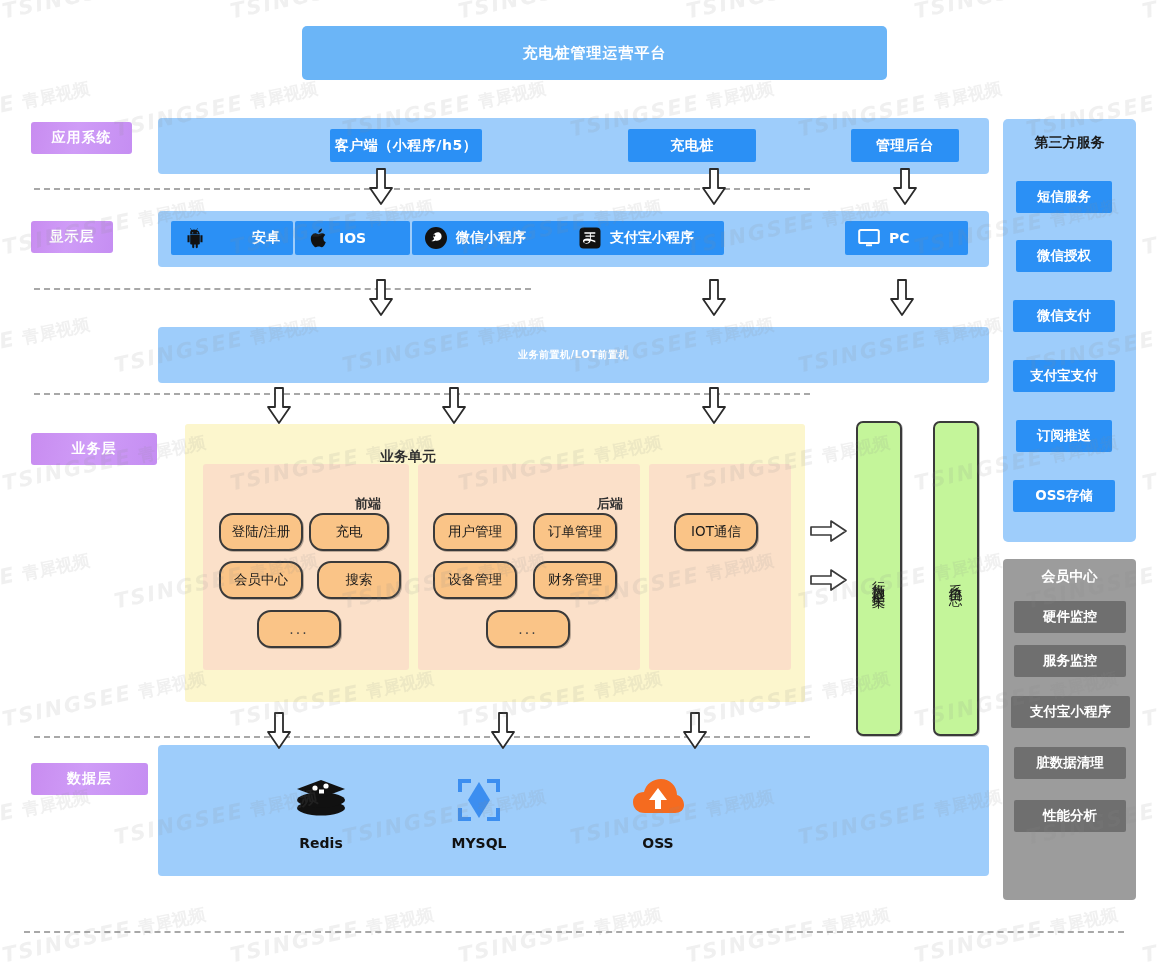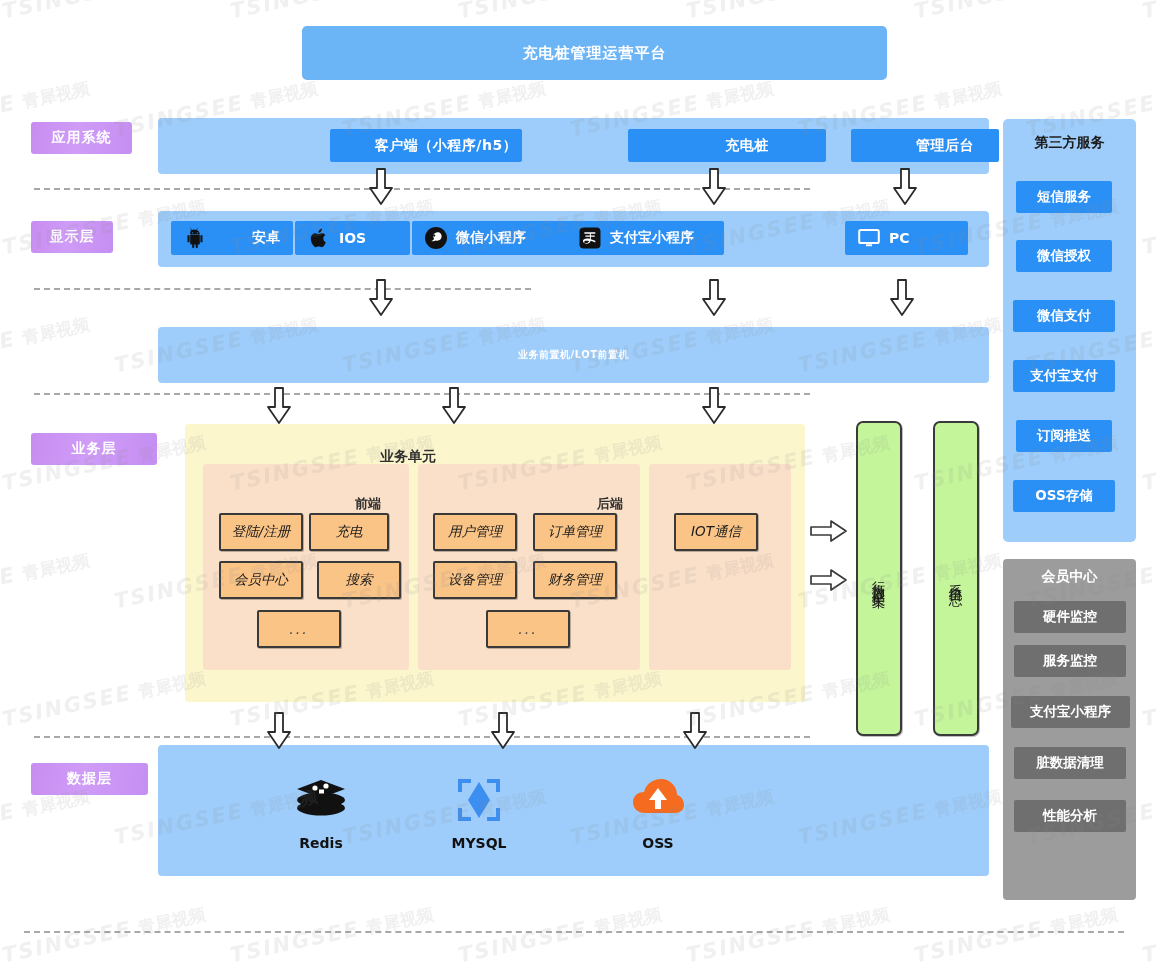--- a/index.html
+++ b/index.html
@@ -17,42 +17,42 @@
   .wm{position:absolute;white-space:nowrap;color:rgba(140,140,140,0.13);
     font-weight:bold;transform:rotate(-12deg);transform-origin:left top;
     font-family:"DejaVu Sans","Liberation Sans",sans-serif;}
   .wm .lat{font-size:21px;letter-spacing:2px;font-style:italic;}
   .wm .cjk{font-size:17px;margin-left:7px;}
 
   
   .band{position:absolute;background:#9ecdfb;border-radius:4px;}
   .pill{position:absolute;background:#2b90f5;color:#fff;border-radius:2px;
     display:flex;align-items:center;justify-content:center;
-    font-size:14px;font-weight:bold;letter-spacing:.5px;padding-left:40px;}
+    font-size:14px;font-weight:bold;letter-spacing:.5px;}
   .title-bar{position:absolute;background:#6bb5f7;border-radius:5px;
     display:flex;align-items:center;justify-content:center;
     color:#fff;font-size:15px;font-weight:bold;letter-spacing:1px;}
   .layer-tag{position:absolute;border-radius:3px;
     background:linear-gradient(100deg,#c88cf0 0%,#cf9cf7 45%,#c58ef2 100%);
     color:#fff;display:flex;align-items:center;justify-content:center;
     font-size:14px;font-weight:bold;letter-spacing:1px;}
 
   
   .dash{position:absolute;height:0;border-top:2px dashed #a8a8a8;}
 
   
   .arrow{position:absolute;z-index:4;}
 
   
   .yellow-box{position:absolute;background:#fcf6cd;border-radius:3px;}
   .peach-box{position:absolute;background:#fbe0c9;border-radius:3px;}
   .sec-label{position:absolute;font-size:13px;font-weight:bold;color:#2f2f2f;}
   .unit{position:absolute;background:#fac487;border:2px solid #3a3a3a;
-    border-radius:2px;display:flex;align-items:center;justify-content:center;
-    font-size:13.5px;color:#1a1a1a;box-shadow:1px 1px 0 rgba(0,0,0,.25);font-style:italic;}
+    border-radius:14px;display:flex;align-items:center;justify-content:center;
+    font-size:13.5px;color:#1a1a1a;box-shadow:1px 1px 0 rgba(0,0,0,.25);}
   .unit.dots{font-size:14px;letter-spacing:2px;color:#444;}
 
   .green-col{position:absolute;background:#c4f59a;border:2px solid #3a3a3a;
     border-radius:7px;display:flex;align-items:center;justify-content:center;
     box-shadow:1px 1px 0 rgba(0,0,0,.25);}
   .green-col span{writing-mode:vertical-rl;text-orientation:upright;
     font-size:13.5px;letter-spacing:3px;color:#1a1a1a;}
 
   
   .panel-blue{position:absolute;background:#9ecdfb;border-radius:5px;}
@@ -155,21 +155,21 @@
     <span>业务层</span>
   </div>
   <div class="layer-tag" style="left:31px;top:763px;width:117px;height:32px;">
     <span>数据层</span>
   </div>
 
   <div class="band" style="left:158px;top:118px;width:831px;height:56px;"></div>
   <div class="pill" style="left:330px;top:129px;width:152px;height:33px;">
     <span>客户端（小程序/h5）</span>
   </div>
-  <div class="pill" style="left:628px;top:129px;width:158px;height:33px;">
+  <div class="pill" style="left:628px;top:129px;width:128px;height:33px;">
     <span>充电桩</span>
   </div>
   <div class="pill" style="left:851px;top:129px;width:108px;height:33px;">
     <span>管理后台</span>
   </div>
 
   <div class="dash" style="left:34px;top:188px;width:776px;"></div>
 
   <div class="arrow" style="left:368px;top:168px;">
     <svg width="26" height="38" viewBox="0 0 26 38">

